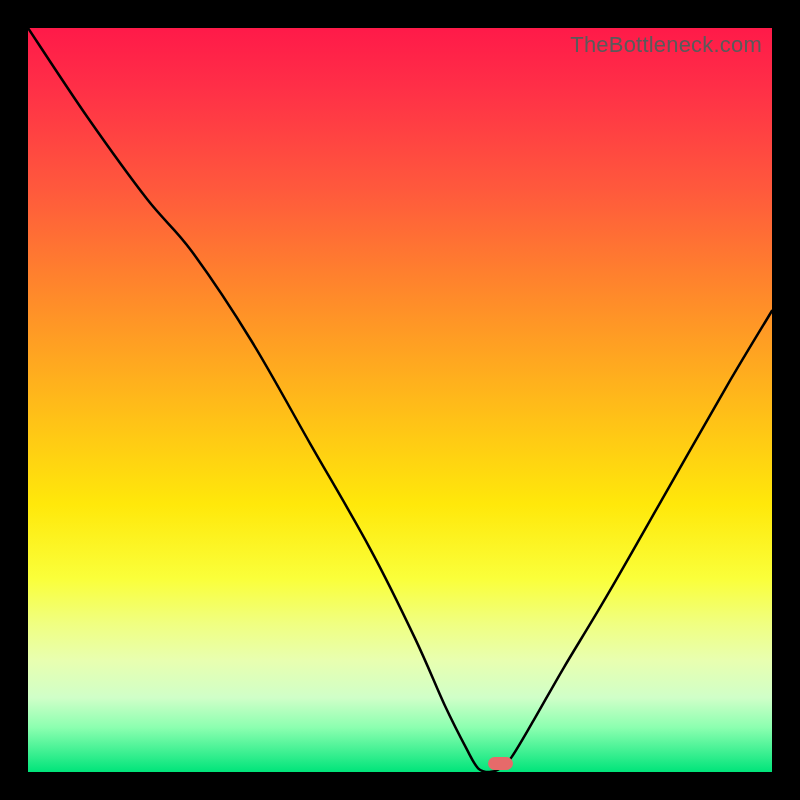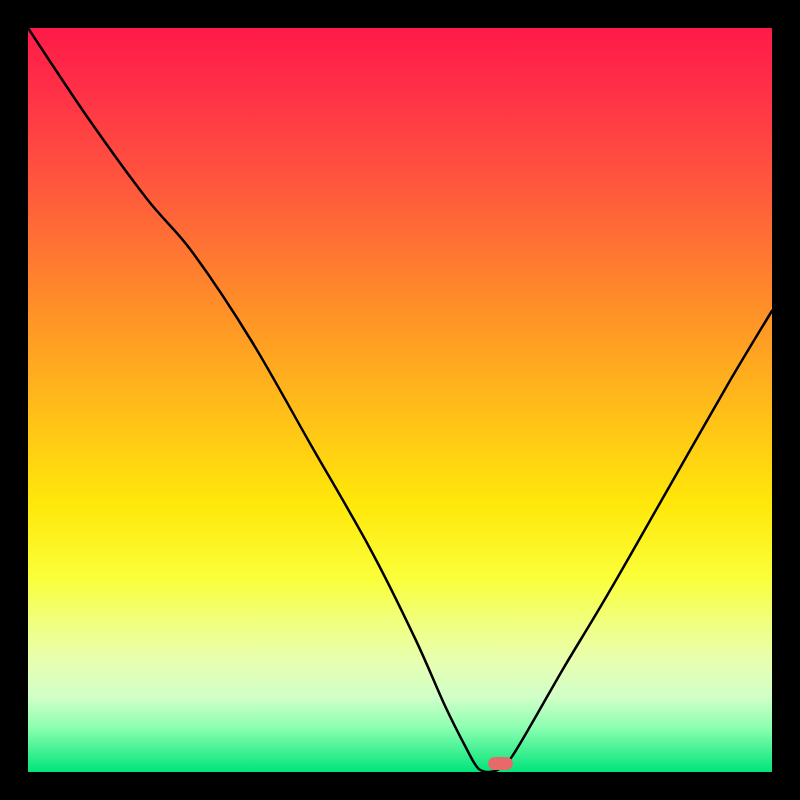--- a/index.html
+++ b/index.html
@@ -68,20 +68,21 @@
     background: #e66a6a;
     border-radius: 999px;
   }
 </style>
 </head>
 <body>
 
 <div class="frame">
   <div class="plot-area">
 
+    <div class="attribution">TheBottleneck.com</div>
 
     <svg class="curve" viewBox="0 0 744 744" preserveAspectRatio="none">
       <path d="M 0.0 0.0 C 9.9 14.9, 39.7 60.8, 59.5 89.3 C 79.4 117.8, 101.7 148.8, 119.0 171.1 C 136.4 193.4, 146.3 199.6, 163.7 223.2 C 181.0 246.8, 203.4 280.2, 223.2 312.5 C 243.0 344.7, 262.9 381.9, 282.7 416.6 C 302.6 451.4, 324.9 488.6, 342.2 520.8 C 359.6 553.0, 374.5 584.0, 386.9 610.1 C 399.3 636.1, 408.0 658.4, 416.6 677.0 C 425.3 695.6, 433.4 711.1, 439.0 721.7 C 444.5 732.2, 446.4 736.6, 450.1 740.3 C 453.8 744.0, 457.6 744.0, 461.3 744.0 C 465.0 744.0, 468.7 742.8, 472.4 740.3 C 476.2 737.8, 478.0 737.2, 483.6 729.1 C 489.2 721.1, 497.2 706.8, 505.9 691.9 C 514.6 677.0, 523.3 660.9, 535.7 639.8 C 548.1 618.8, 563.0 595.2, 580.3 565.4 C 597.7 535.7, 620.0 496.0, 639.8 461.3 C 659.7 426.6, 682.0 386.9, 699.4 357.1 C 716.7 327.4, 736.6 295.1, 744.0 282.7"></path>
     </svg>
 
     <div class="marker" style="left: 460px; bottom: 2px; width: 25px; height: 13px;"></div>
   </div>
 </div>
 
 </body></html>

